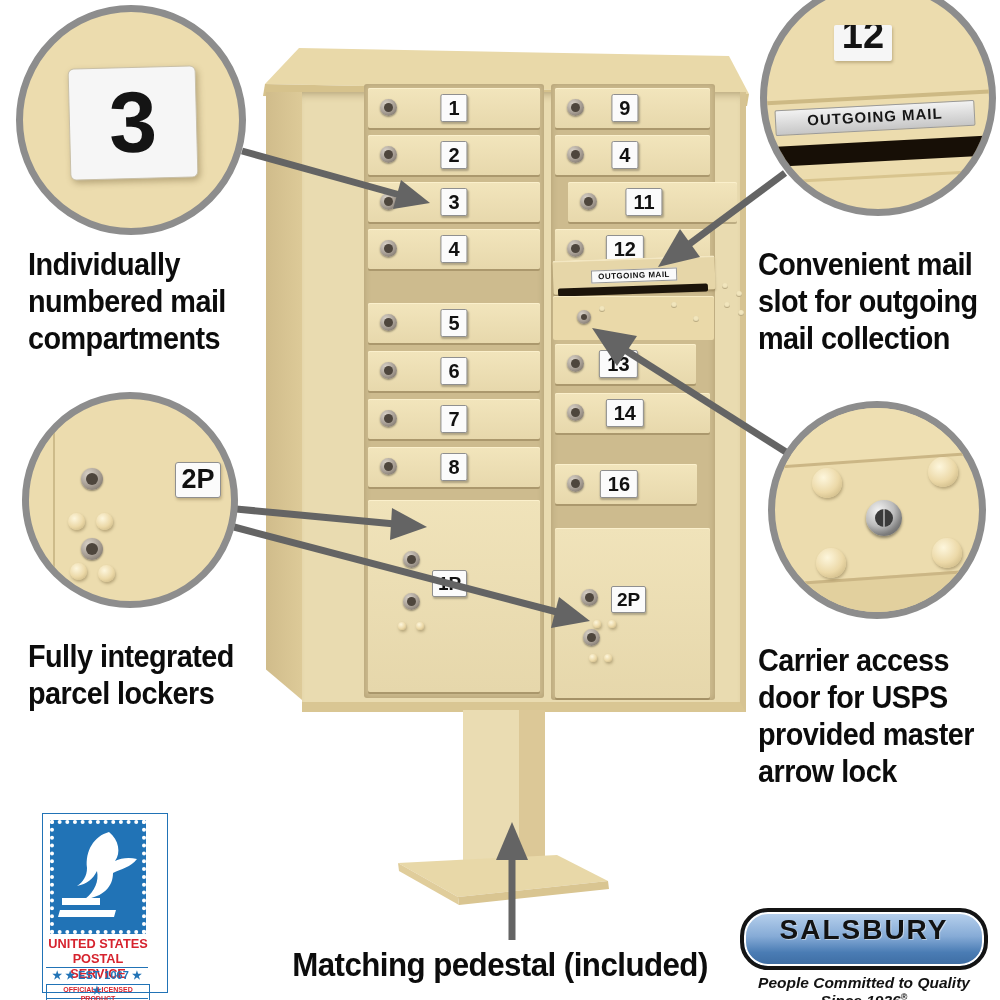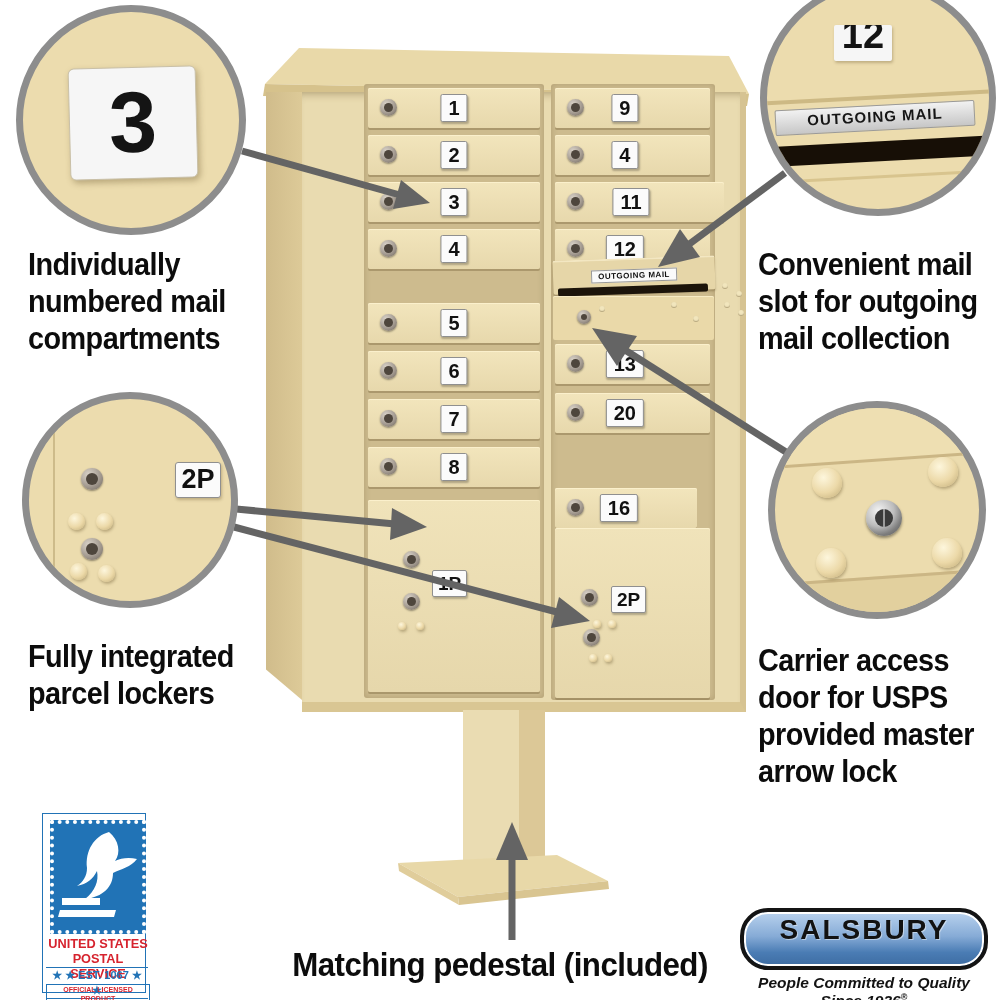--- a/index.html
+++ b/index.html
@@ -102,21 +102,21 @@
   .mlock{position:absolute;width:36px;height:36px;border-radius:50%;
         background:radial-gradient(circle at 35% 30%,#f4f4f4,#bcbcbc 45%,#7d7d7d 70%,#565656);
         box-shadow:0 2px 3px rgba(0,0,0,.4);}
   .mlock::after{content:"";position:absolute;left:50%;top:50%;width:18px;height:18px;margin:-9px 0 0 -9px;
         border-radius:50%;background:linear-gradient(90deg,#3a3a3a 42%,#9b9b9b 42% 58%,#3a3a3a 58%);}
 
   
   #arrows{position:absolute;left:0;top:0;z-index:5;}
 
   
-  #usps{position:absolute;left:42px;top:813px;width:104px;height:180px;background:#fff;
+  #usps{position:absolute;left:42px;top:813px;width:126px;height:180px;background:#fff;
         border:1px solid #2173b6;box-sizing:border-box;z-index:2;text-align:center;}
   #usps .stamp{position:absolute;left:7px;top:6px;width:96px;height:114px;background:#2173b6;
         border:4px dotted #ffffff;box-sizing:border-box;background-clip:border-box;}
   #usps .stamp svg{position:absolute;left:0;top:0;}
   .u-red{position:absolute;left:0;width:110px;color:#d6232e;font-weight:bold;font-size:13px;
         letter-spacing:0px;transform:scaleX(0.98);}
   #usps .l1{top:122px;}
   #usps .l2{top:137px;}
   .u-est{position:absolute;left:0;top:153px;width:110px;color:#2173b6;font-weight:bold;font-size:11px;
         border-top:1px solid #2173b6;border-bottom:1px solid #2173b6;line-height:15px;margin:0 3px;width:102px;}
@@ -193,21 +193,21 @@
   </div>
 
   <div class="door" style="left:555px;top:88px;width:155px">
       <span class="lock"></span>
       <span class="numlabel" style="left:45%">9</span>
     </div>
   <div class="door" style="left:555px;top:135px;width:155px">
       <span class="lock"></span>
       <span class="numlabel" style="left:45%">4</span>
     </div>
-  <div class="door" style="left:555px;top:182px;width:169px">
+  <div class="door" style="left:568px;top:182px;width:169px">
       <span class="lock"></span>
       <span class="numlabel" style="left:45%">11</span>
     </div>
   <div class="door" style="left:555px;top:229px;width:155px">
       <span class="lock"></span>
       <span class="numlabel" style="left:45%">12</span>
     </div>
 
   <div id="flap">
     <span id="flaplabel">OUTGOING MAIL</span>
@@ -217,29 +217,29 @@
     <span class="lock" style="left:24px;top:14px;width:14px;height:14px"></span>
     <span class="dot" style="left:46px;top:10px"></span>
     <span class="dot" style="left:118px;top:6px"></span>
     <span class="dot" style="left:140px;top:20px"></span>
   </div>
   <span class="dot" style="left:722px;top:283px"></span>
   <span class="dot" style="left:736px;top:291px"></span>
   <span class="dot" style="left:724px;top:302px"></span>
   <span class="dot" style="left:738px;top:310px"></span>
 
-  <div class="door" style="left:555px;top:344px;width:155px">
+  <div class="door" style="left:555px;top:344px;width:141px">
       <span class="lock"></span>
       <span class="numlabel" style="left:45%">13</span>
     </div>
   <div class="door" style="left:555px;top:393px;width:155px">
       <span class="lock"></span>
-      <span class="numlabel" style="left:45%">20</span>
-    </div>
-  <div class="door" style="left:555px;top:488px;width:142px">
+      <span class="numlabel" style="left:45%">14</span>
+    </div>
+  <div class="door" style="left:555px;top:464px;width:142px">
       <span class="lock"></span>
       <span class="numlabel" style="left:45%">16</span>
     </div>
 
   <div class="parcel" style="left:555px;top:528px;width:155px;height:170px">
     <span class="lock" style="left:26px;top:61px"></span>
     <span class="plabel" style="left:56px;top:58px">2P</span>
     <span class="rivet" style="left:38px;top:92px;width:8px;height:8px"></span>
     <span class="rivet" style="left:53px;top:92px;width:8px;height:8px"></span>
     <span class="lock" style="left:28px;top:101px"></span>

